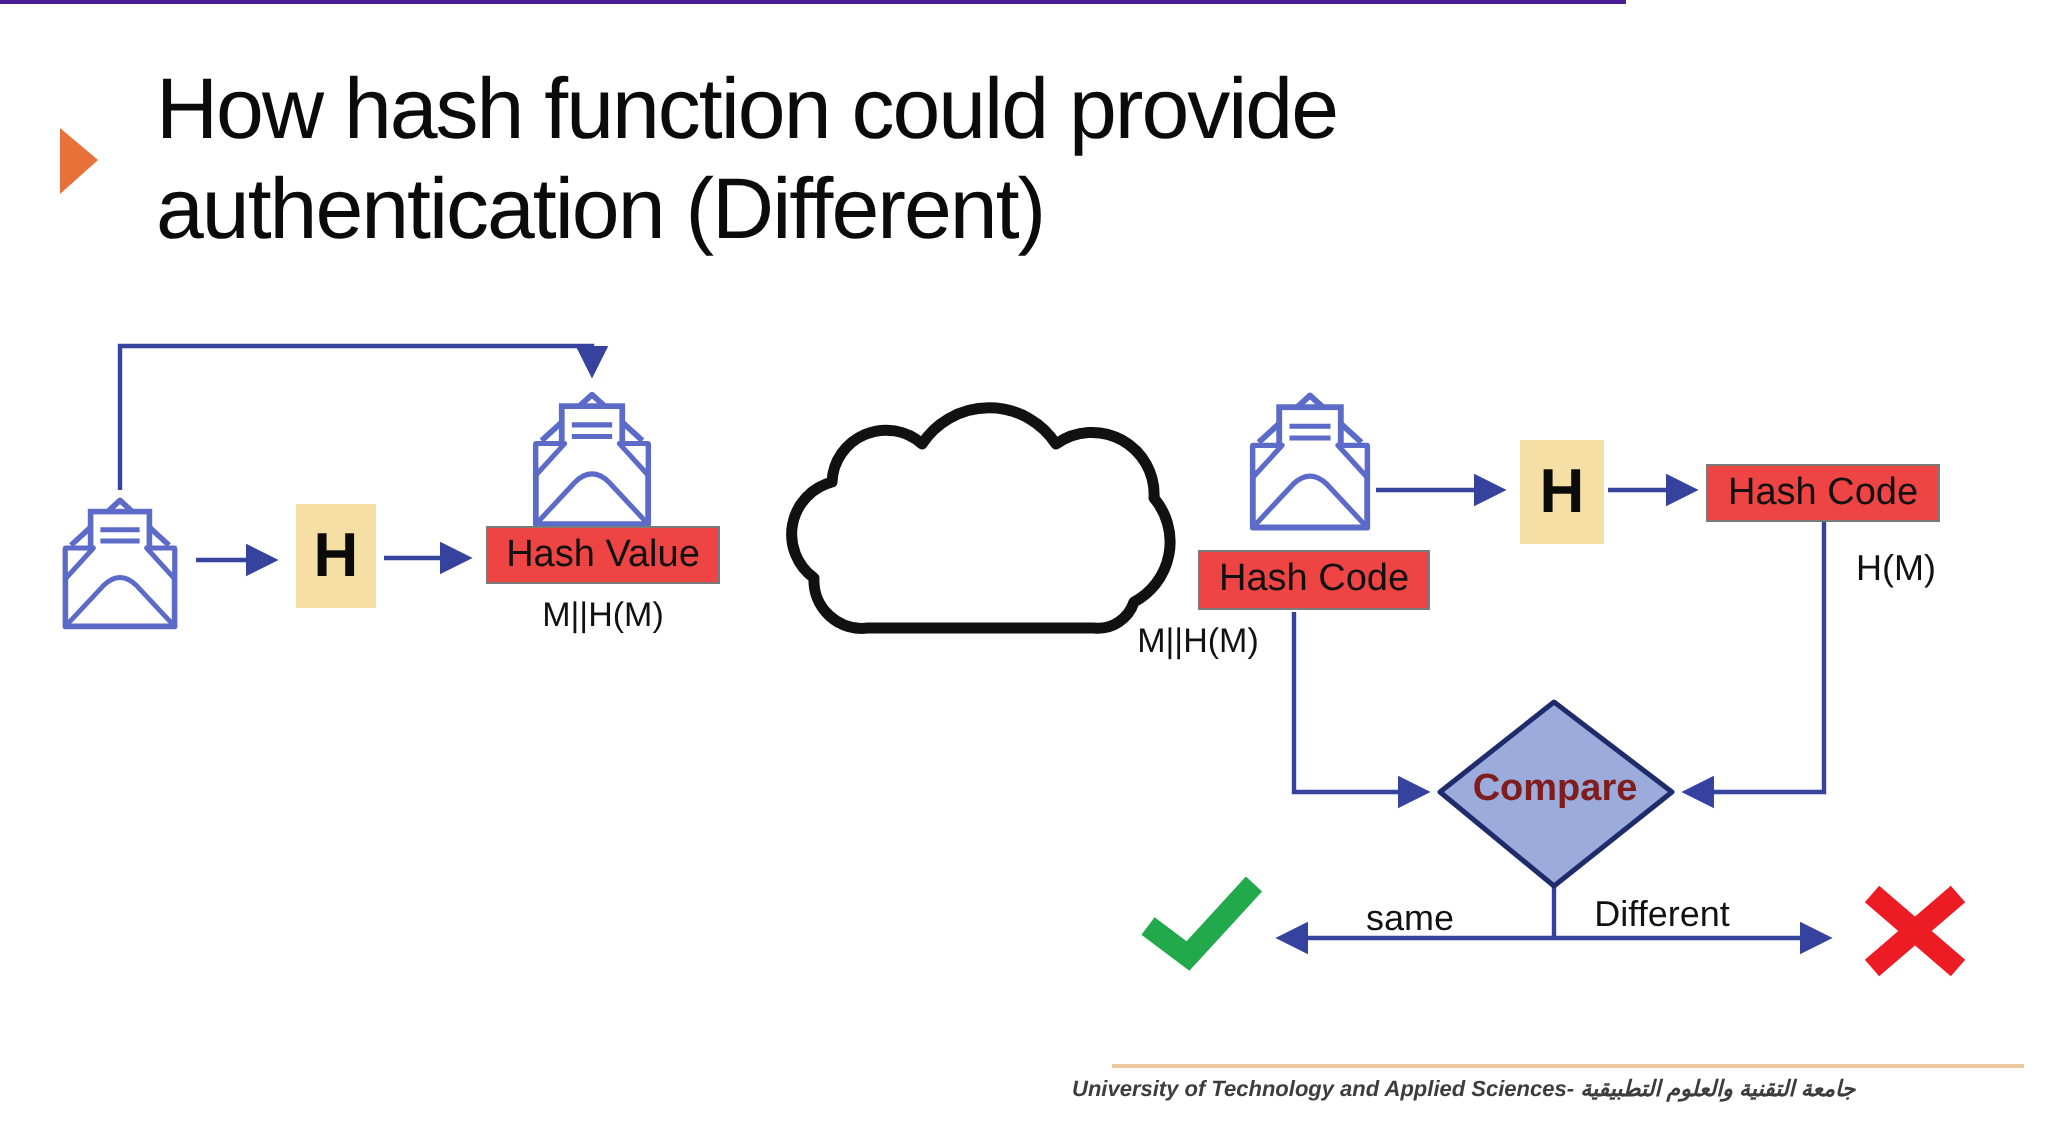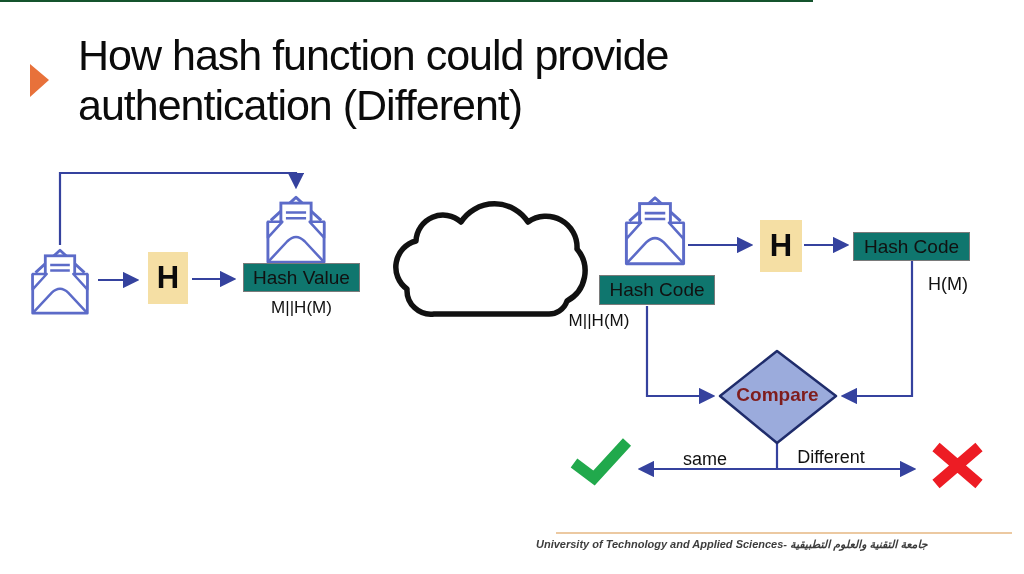--- a/index.html
+++ b/index.html
@@ -1,38 +1,38 @@
 <!DOCTYPE html>
 <html><head>
 <meta charset="utf-8">
 <style>
   * { margin:0; padding:0; box-sizing:border-box; }
   html,body { width:1024px; height:574px; background:#fff; overflow:hidden;
               font-family:"Liberation Sans", sans-serif; }
   .slide { position:relative; width:813px; height:574px; background:#ffffff;
-           border-top:2px solid #14532d; }
+           border-top:2px solid #4c1d95; }
 
   
   .title-bullet { position:absolute; left:30px; top:62px; width:0; height:0;
     border-left:19px solid #e8713a; border-top:16px solid transparent;
     border-bottom:17px solid transparent; }
   .title { position:absolute; left:78px; top:28px; width:710px;
     font-size:43px; line-height:1.17; letter-spacing:-1px; color:#0b0b0b;
     font-family:"Liberation Sans", sans-serif; }
 
   
   svg.diagram { position:absolute; left:0; top:0; width:1024px; height:574px; }
 
   
   .hbox { position:absolute; background:#f5dfa4; color:#0b0b0b;
     font-weight:bold; display:flex; align-items:center; justify-content:center; }
   .hbox.left  { left:148px; top:250px; width:40px; height:52px; font-size:31px; }
   .hbox.right { left:760px; top:218px; width:42px; height:52px; font-size:31px; }
 
-  .labelbox { position:absolute; background:#0f766e; border:1.5px solid #7a7a7a;
+  .labelbox { position:absolute; background:#ef4444; border:1.5px solid #7a7a7a;
     color:#111; display:flex; align-items:center; justify-content:center;
     font-size:19px; }
   .hash-value      { left:243px; top:261px; width:117px; height:29px; }
   .hash-code-left  { left:599px; top:273px; width:116px; height:30px; }
   .hash-code-right { left:853px; top:230px; width:117px; height:29px; }
 
   .flabel { position:absolute; color:#111; font-size:17px; text-align:center; }
   .m-hm-1   { left:243px; top:296px; width:117px; }
   .m-hm-2   { left:553px; top:309px; width:92px;  }
   .hm-right { left:918px; top:272px; width:60px; font-size:18px; }

